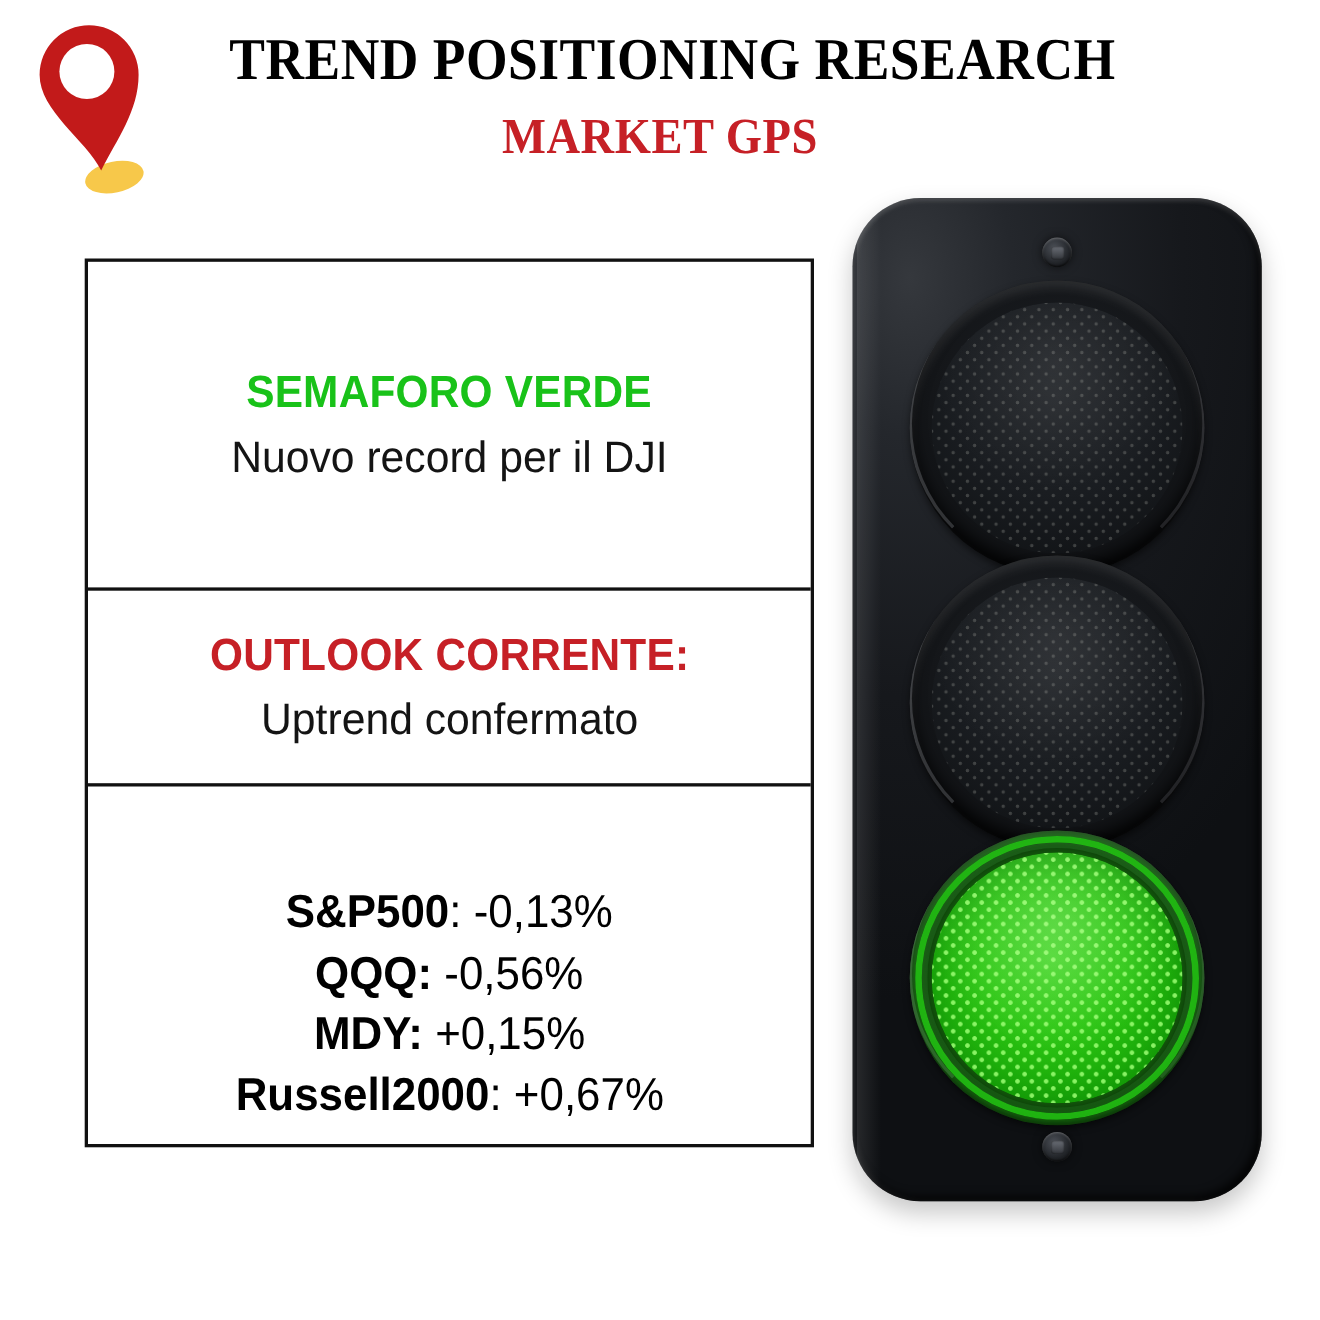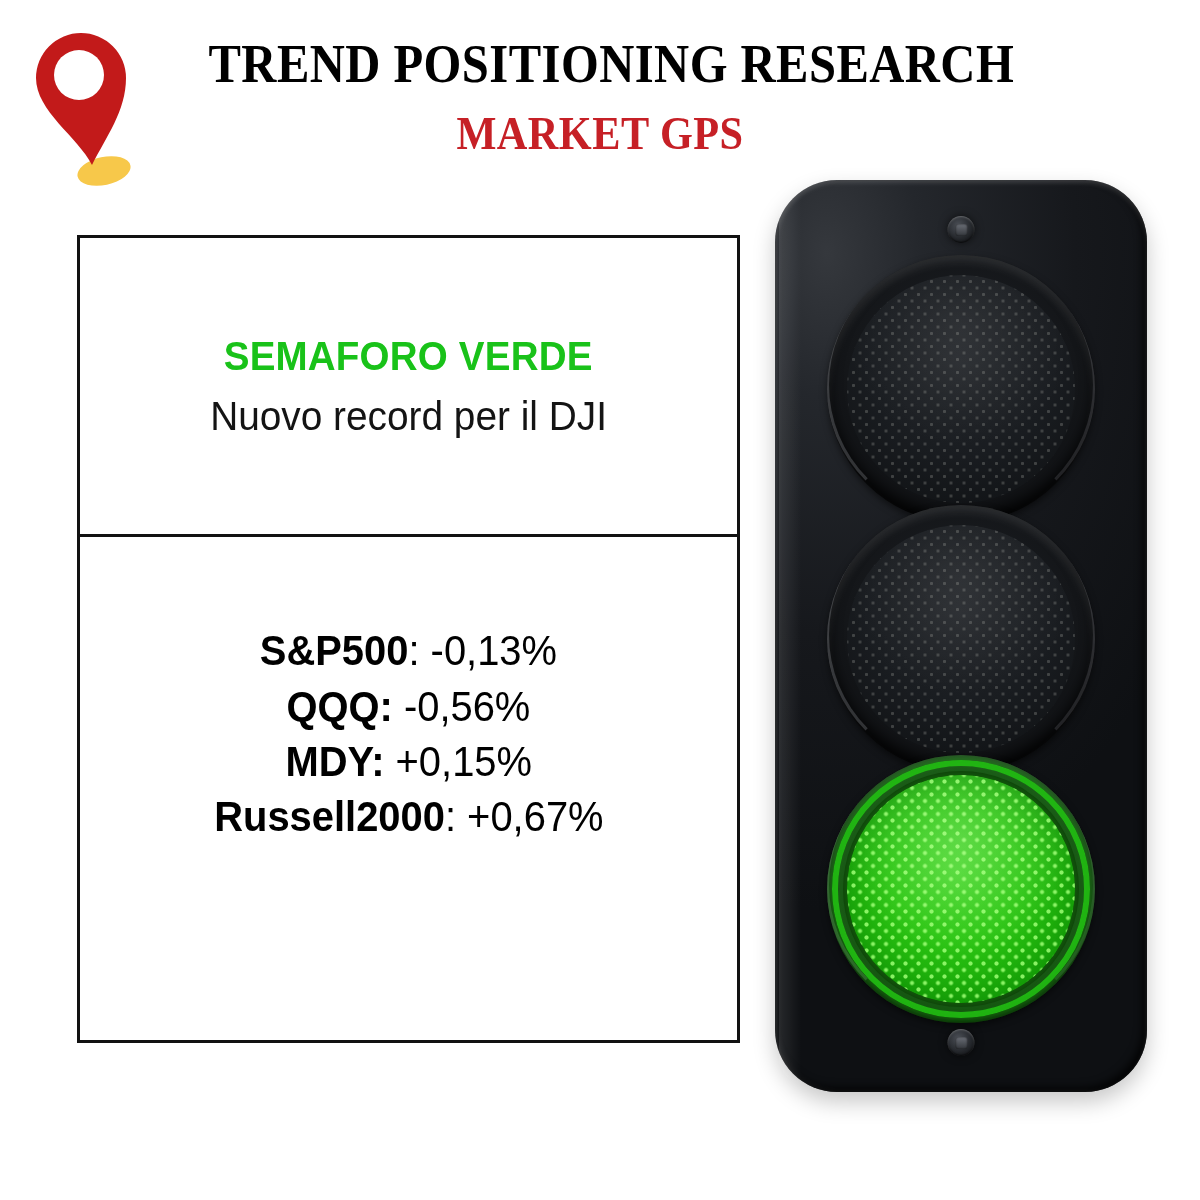--- a/index.html
+++ b/index.html
@@ -13,21 +13,21 @@
   }
 
   body {
     position:relative;
     font-family:"Liberation Sans", sans-serif;
   }
 
   
   #header {
     position:absolute;
-    left:0; top:15px;
+    left:0; top:5px;
     width:1092px;
     height:175px;
   }
 
   #logo-pin {
     position:absolute;
     left:8px;
     top:10px;
     width:160px;
     height:165px;
@@ -320,20 +320,24 @@
 
 </div>
 
 <div id="info-table">
 
   <div class="info-row" id="row-signal">
     <div class="row-heading green">SEMAFORO VERDE</div>
     <div class="row-subtext">Nuovo record per il DJI</div>
   </div>
 
+  <div class="info-row" id="row-outlook">
+    <div class="row-heading red">OUTLOOK CORRENTE:</div>
+    <div class="row-subtext">Uptrend confermato</div>
+  </div>
 
   <div class="info-row" id="row-indices">
 
     <div class="index-line">
       <span class="idx-name">S&amp;P500</span><span class="idx-val">: </span><span class="idx-val">-0,13%</span>
     </div>
 
     <div class="index-line">
       <span class="idx-name">QQQ:</span><span class="idx-val"> </span><span class="idx-val">-0,56%</span>
     </div>

